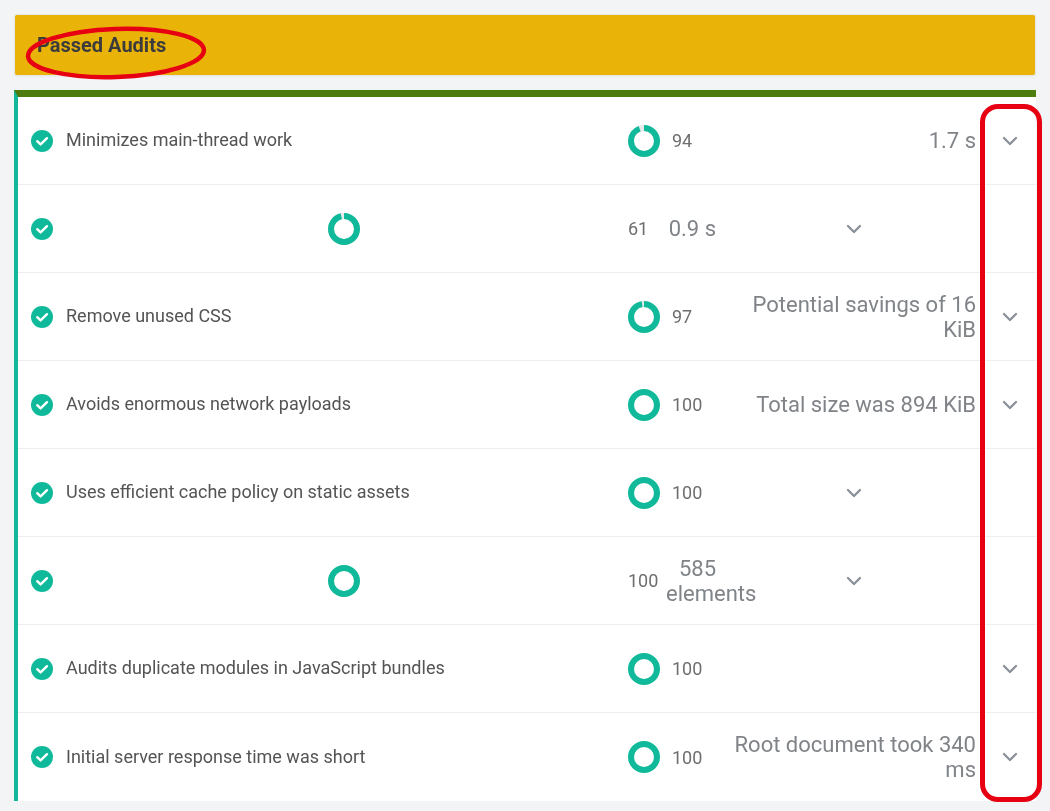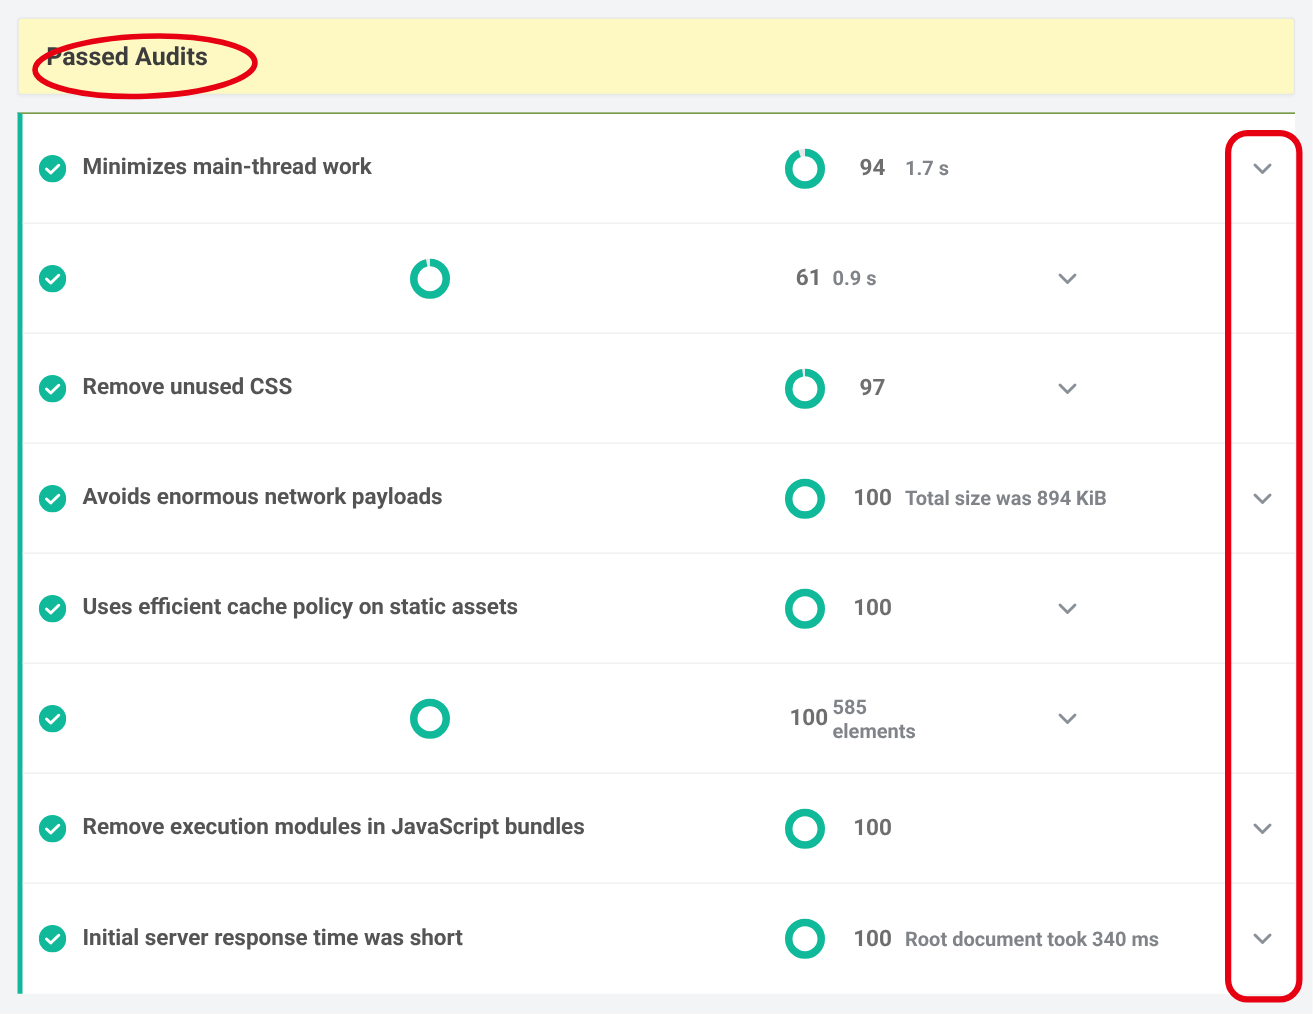--- a/index.html
+++ b/index.html
@@ -12,21 +12,21 @@
     overflow: hidden;
   }
 
   .page {
     padding: 14px 14px 0 14px;
   }
 
   
   .header-card {
     position: relative;
-    background: #fef9c3;
+    background: #eab308;
     border: 1px solid #e6e7e8;
     border-radius: 3px;
     padding: 18px 22px;
     box-shadow: 0 1px 3px rgba(0,0,0,0.04);
     margin-bottom: 14px;
   }
   .header-title {
     font-size: 20px;
     font-weight: 700;
     color: #3c3c3c;
@@ -35,22 +35,21 @@
     position: absolute;
     left: 6px;
     top: 8px;
     pointer-events: none;
   }
 
   
   .audits {
     background: #ffffff;
     border-left: 4px solid #10b79a;
-    border-top: 1px solid #4d7c0f;
-    font-weight: bold;
+    border-top: 7px solid #4d7c0f;
   }
 
   .audit-row {
     display: grid;
     grid-template-columns: 48px 1fr 44px 58px 260px 52px;
     align-items: center;
     min-height: 88px;
     border-bottom: 1px solid #edeeef;
     padding: 0 0 0 0;
   }
@@ -69,29 +68,29 @@
   }
 
   
   .donut { justify-self: center; }
   .donut svg { display: block; }
 
   
   .score {
     font-size: 18px;
     color: #6e6e6e;
-    text-align: center;
+    text-align: left;
     padding-left: 6px;
   }
 
   
   .detail {
-    font-size: 16px;
+    font-size: 22px;
     color: #808488;
-    text-align: left;
+    text-align: right;
     padding-right: 8px;
   }
 
   
   .chevron-cell {
     display: flex;
     align-items: center;
     justify-content: center;
   }
   .chevron-btn {
@@ -186,20 +185,21 @@
             </svg>
         </span>
         <span class="audit-title">Remove unused CSS</span>
         <span class="donut">
           <svg width="34" height="34" viewBox="0 0 34 34">
               <circle cx="17" cy="17" r="13" fill="none" stroke="#e8e9ea" stroke-width="6"></circle>
               <circle cx="17" cy="17" r="13" fill="none" stroke="#0fb99a" stroke-width="6" stroke-dasharray="79.2 81.7" transform="rotate(-90 17 17)"></circle>
             </svg>
         </span>
         <span class="score">97</span>
+        <span class="detail">Potential savings of 16 KiB</span>
         <span class="chevron-cell">
             <span class="chevron-btn">
               <svg width="18" height="18" viewBox="0 0 18 18">
                 <path d="M3 6 L9 12 L15 6" fill="none" stroke="currentColor" stroke-width="2.3" stroke-linecap="round" stroke-linejoin="round"></path>
               </svg>
             </span>
           </span>
       </div>
 
       <div class="audit-row">
@@ -272,21 +272,21 @@
           </span>
       </div>
 
       <div class="audit-row">
         <span class="pass-icon">
           <svg width="22" height="22" viewBox="0 0 22 22">
               <circle cx="11" cy="11" r="11" fill="#0fb99a"></circle>
               <path d="M6.2 11.2 L9.6 14.4 L16 8.2" fill="none" stroke="#fff" stroke-width="2.4" stroke-linecap="round" stroke-linejoin="round"></path>
             </svg>
         </span>
-        <span class="audit-title">Remove execution modules in JavaScript bundles</span>
+        <span class="audit-title">Audits duplicate modules in JavaScript bundles</span>
         <span class="donut">
           <svg width="34" height="34" viewBox="0 0 34 34">
               <circle cx="17" cy="17" r="13" fill="none" stroke="#0fb99a" stroke-width="6"></circle>
             </svg>
         </span>
         <span class="score">100</span>
         <span class="detail"></span>
         <span class="chevron-cell">
             <span class="chevron-btn">
               <svg width="18" height="18" viewBox="0 0 18 18">

